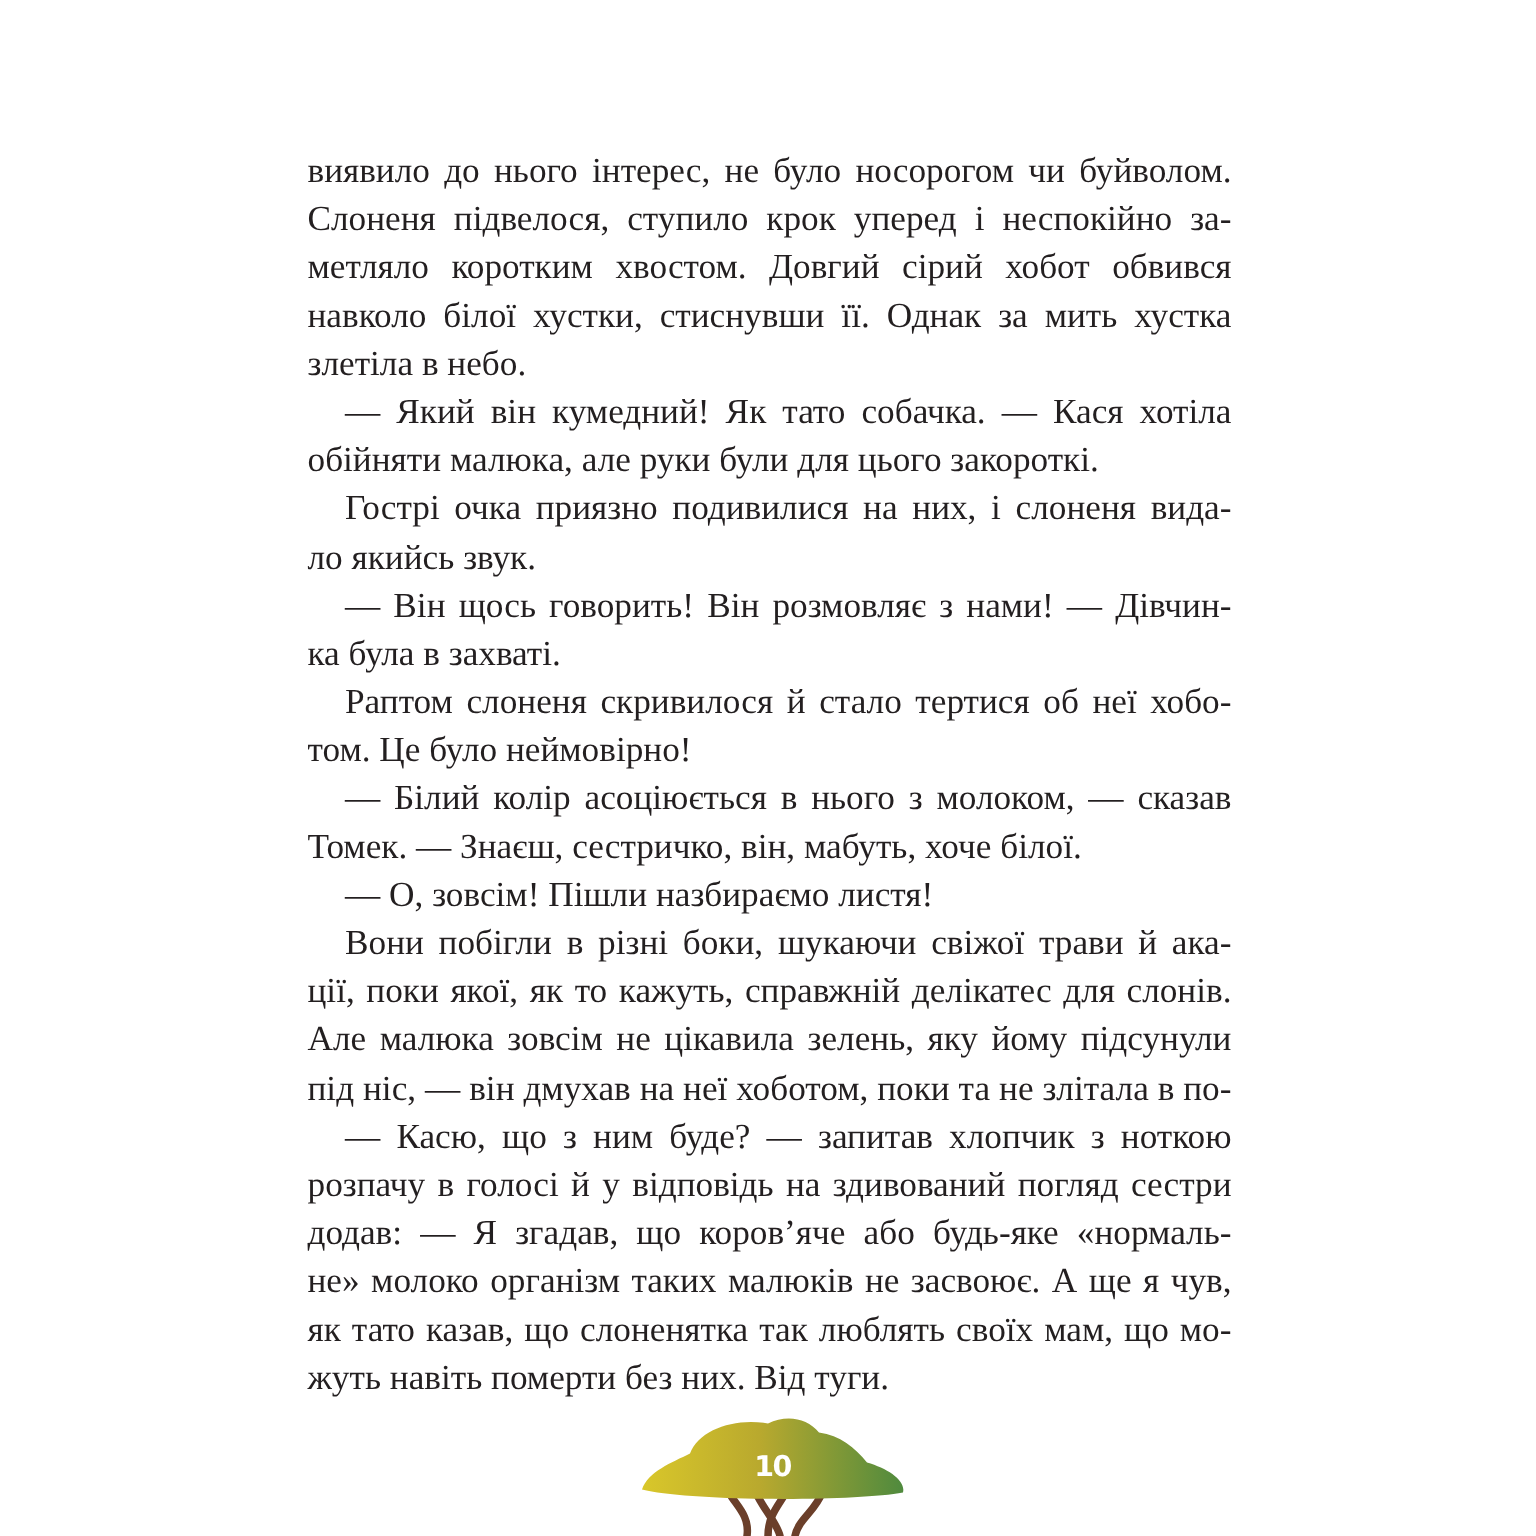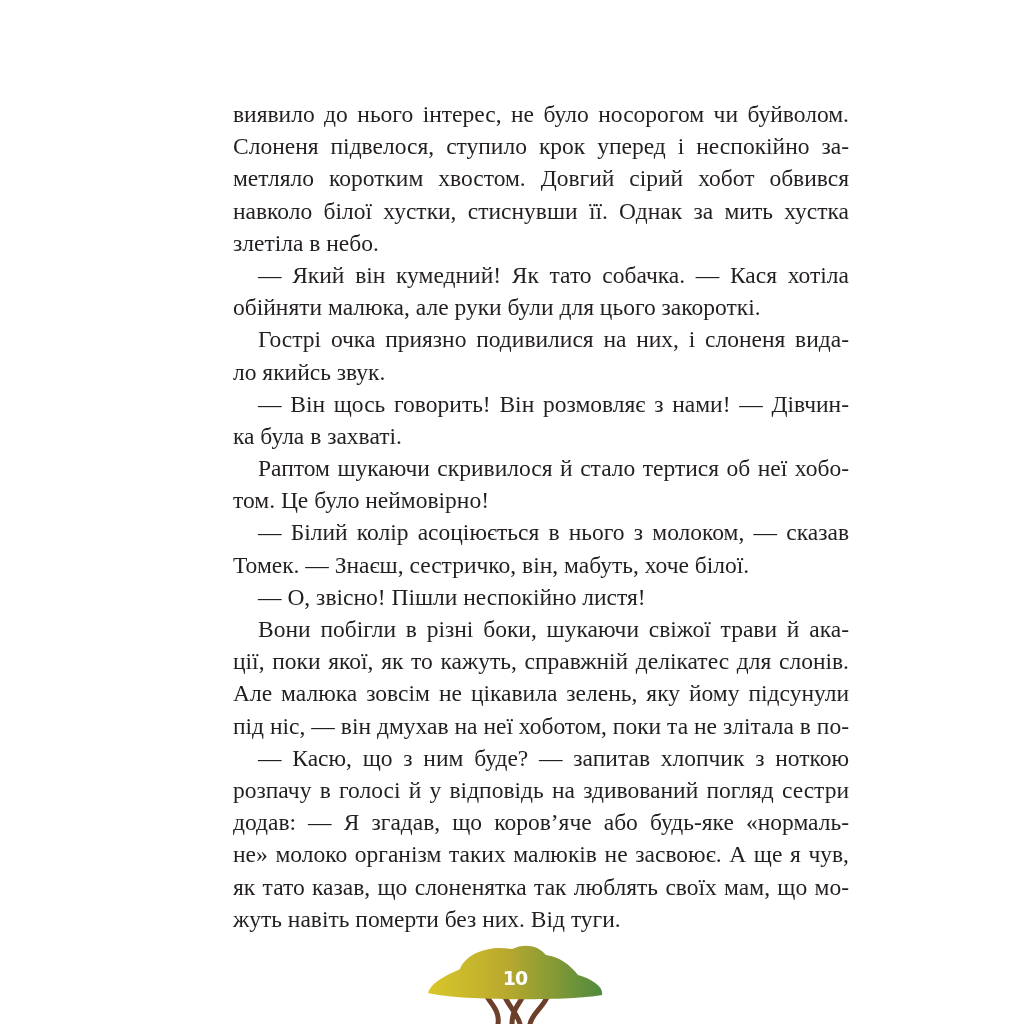--- a/index.html
+++ b/index.html
@@ -4,21 +4,21 @@
   <style>
     html, body { margin: 0; padding: 0; }
     body {
       width: 1024px; height: 1024px; background: #ffffff;
       position: relative; overflow: hidden;
       font-family: "Liberation Serif", "DejaVu Serif", serif;
       color: #231f20;
     }
     .page-text {
       position: absolute; left: 205px; top: 98px; width: 616px;
-      font-size: 23.5px; line-height: 32.2px; margin-left: 28px;
+      font-size: 23.5px; line-height: 32.2px;
     }
     .line { display: block; white-space: nowrap; text-align: justify; text-align-last: justify; height: 32.2px; }
     .line.last { text-align-last: left; font-family: Liberation Serif, serif; }
     .line.indent { padding-left: 25px; }
     .footer {
       position: absolute; left: 420px; top: 935px; width: 190px; height: 89px;
     }
     .footer svg { position: absolute; left: 0; top: 0; }
     .page-number {
       position: absolute; left: 0; width: 190px; top: 32px; text-align: center;
@@ -34,25 +34,25 @@
     <span class="line">Слоненя підвелося, ступило крок уперед і неспокійно за-</span>
     <span class="line">метляло коротким хвостом. Довгий сірий хобот обвився</span>
     <span class="line">навколо білої хустки, стиснувши її. Однак за мить хустка</span>
     <span class="line last">злетіла в небо.</span>
     <span class="line indent">— Який він кумедний! Як тато собачка. — Кася хотіла</span>
     <span class="line last">обійняти малюка, але руки були для цього закороткі.</span>
     <span class="line indent">Гострі очка приязно подивилися на них, і слоненя вида-</span>
     <span class="line last">ло якийсь звук.</span>
     <span class="line indent">— Він щось говорить! Він розмовляє з нами! — Дівчин-</span>
     <span class="line last">ка була в захваті.</span>
-    <span class="line indent">Раптом шукаючи скривилося й стало тертися об неї хобо-</span>
+    <span class="line indent">Раптом слоненя скривилося й стало тертися об неї хобо-</span>
     <span class="line last">том. Це було неймовірно!</span>
     <span class="line indent">— Білий колір асоціюється в нього з молоком, — сказав</span>
     <span class="line last">Томек. — Знаєш, сестричко, він, мабуть, хоче білої.</span>
-    <span class="line indent last">— О, звісно! Пішли неспокійно листя!</span>
+    <span class="line indent last">— О, зовсім! Пішли назбираємо листя!</span>
     <span class="line indent">Вони побігли в різні боки, шукаючи свіжої трави й ака-</span>
     <span class="line">ції, поки якої, як то кажуть, справжній делікатес для слонів.</span>
     <span class="line">Але малюка зовсім не цікавила зелень, яку йому підсунули</span>
     <span class="line">під ніс, — він дмухав на неї хоботом, поки та не злітала в по-</span>
     <span class="line indent">— Касю, що з ним буде? — запитав хлопчик з ноткою</span>
     <span class="line">розпачу в голосі й у відповідь на здивований погляд сестри</span>
     <span class="line">додав: — Я згадав, що коров’яче або будь-яке «нормаль-</span>
     <span class="line">не» молоко організм таких малюків не засвоює. А ще я чув,</span>
     <span class="line">як тато казав, що слоненятка так люблять своїх мам, що мо-</span>
     <span class="line last">жуть навіть померти без них. Від туги.</span>

